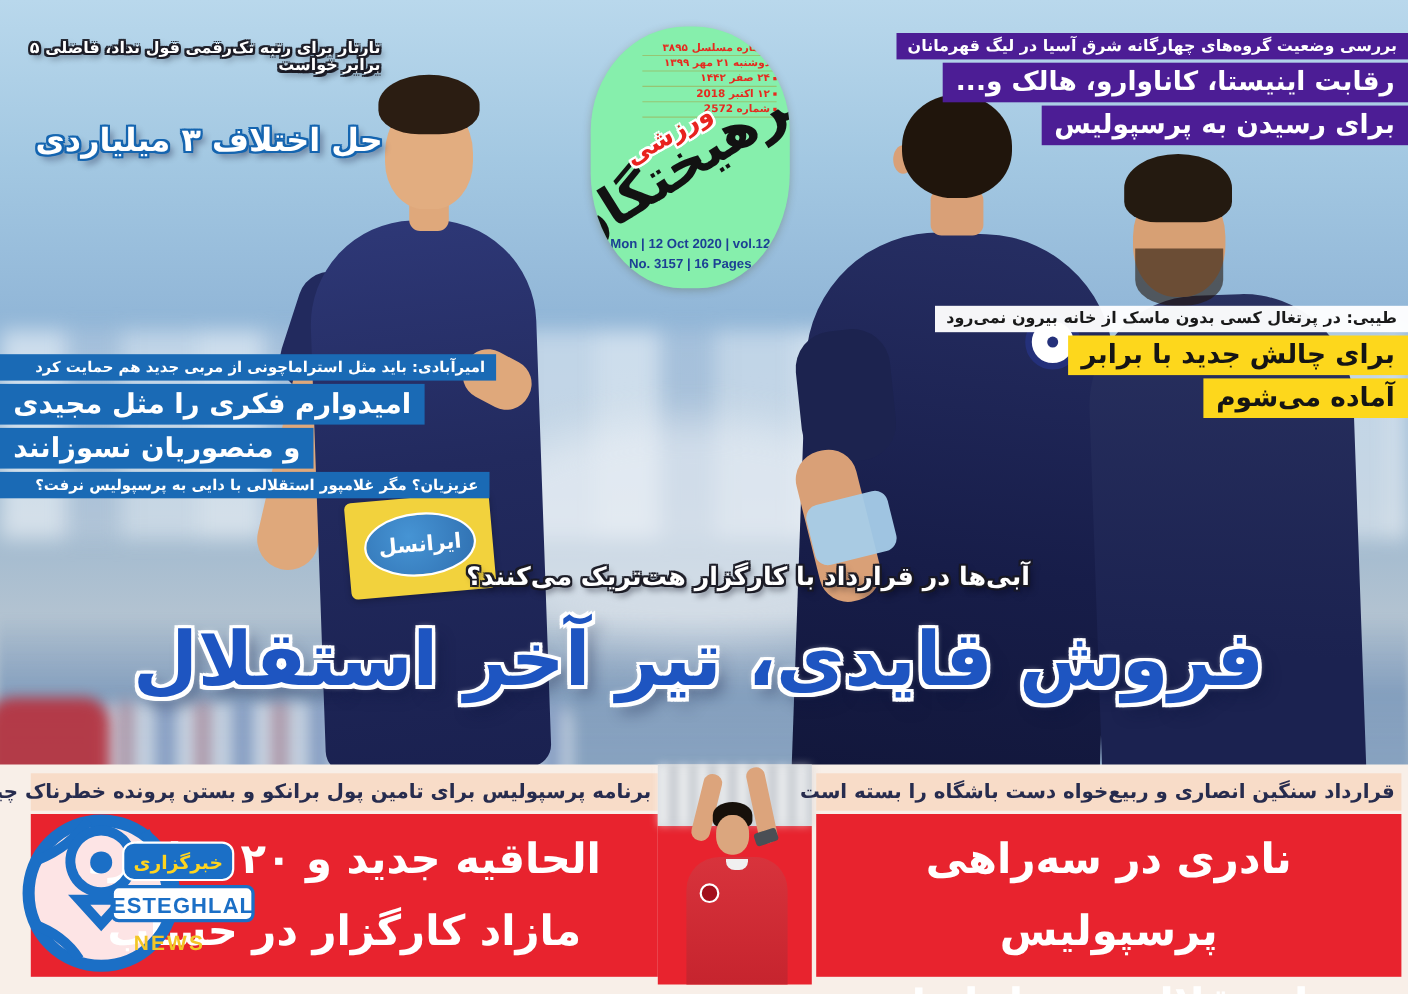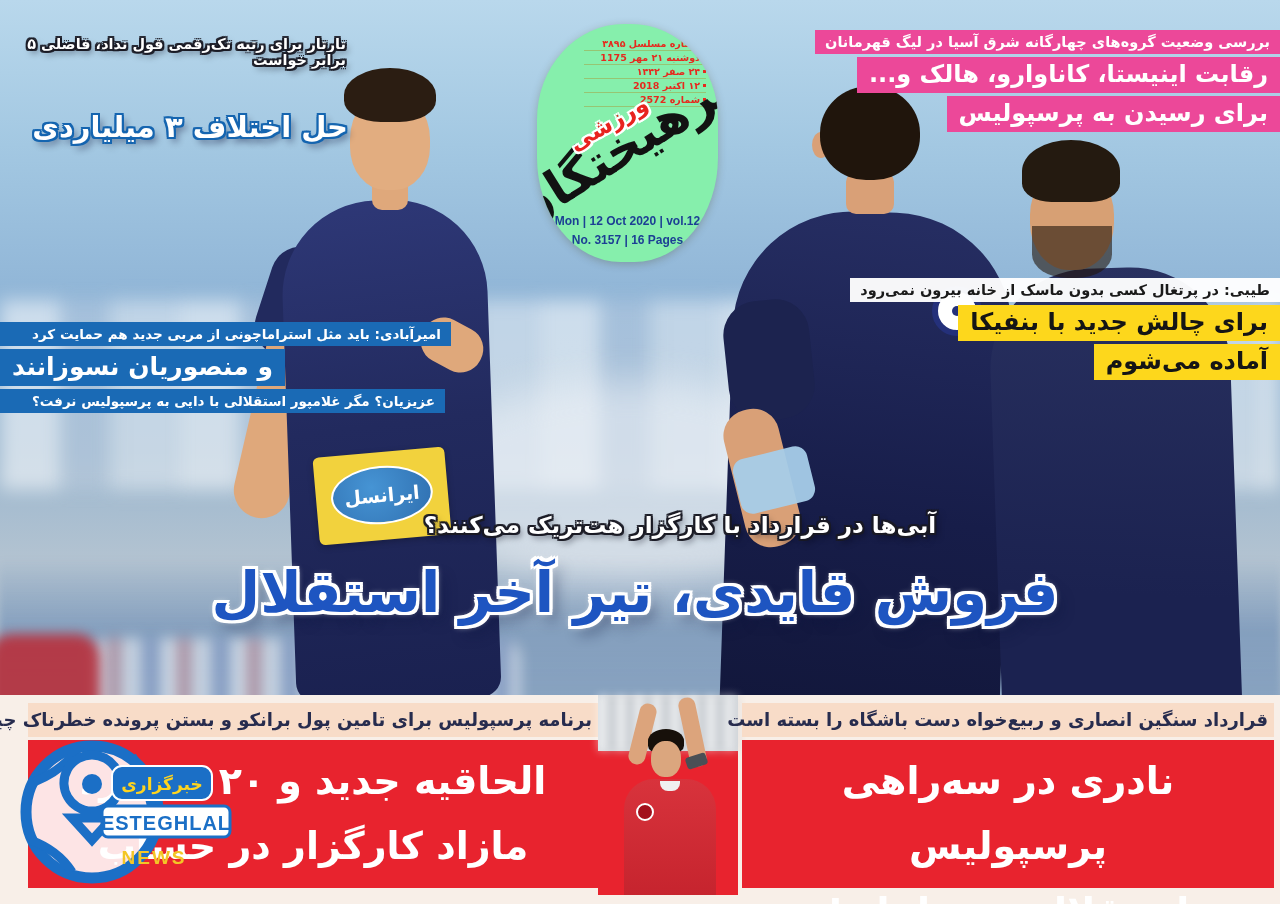--- a/index.html
+++ b/index.html
@@ -73,35 +73,35 @@
   
   .rtl{direction:rtl;}
   .stroke-dark{text-shadow:-2px -2px 0 rgba(25,25,35,.9),0 -2px 0 rgba(25,25,35,.9),2px -2px 0 rgba(25,25,35,.9),-2px 0 0 rgba(25,25,35,.9),2px 0 0 rgba(25,25,35,.9),-2px 2px 0 rgba(25,25,35,.9),0 2px 0 rgba(25,25,35,.9),2px 2px 0 rgba(25,25,35,.9),3px 4px 6px rgba(0,0,20,.5);}
   .stroke-blue{text-shadow:-2px -2px 0 #1565b0,0 -2px 0 #1565b0,2px -2px 0 #1565b0,-2px 0 0 #1565b0,2px 0 0 #1565b0,-2px 2px 0 #1565b0,0 2px 0 #1565b0,2px 2px 0 #1565b0,4px 5px 7px rgba(0,0,40,.45);}
   .tl-kicker{left:20px;top:36px;width:326px;text-align:right;color:#fff;font-size:14.5px;font-weight:bold;z-index:20;}
   .tl-big1{left:8px;top:66px;width:340px;text-align:right;color:#fff;font-size:29px;font-weight:bold;z-index:20;}
   .tl-big2{left:8px;top:110px;width:340px;text-align:right;color:#fff;font-size:29px;font-weight:bold;z-index:20;}
   .strip-col-r{display:flex;flex-direction:column;align-items:flex-end;gap:3px;z-index:20;}
   .strip-col-l{display:flex;flex-direction:column;align-items:flex-start;gap:3px;z-index:20;}
   .strip{display:inline-block;white-space:nowrap;}
-  .strip.red{background:#ec4899;color:#fff;}
+  .strip.red{background:#4c1d95;color:#fff;}
   .strip.yellow{background:#fdd71c;color:#151515;}
   .strip.white{background:rgba(255,255,255,.96);color:#1a1a1a;}
   .strip.blue{background:#1a6ab5;color:#fff;}
   .strip.sm{font-size:14.5px;font-weight:bold;padding:4px 10px;}
   .strip.lg{font-size:24px;font-weight:bold;padding:3px 12px 5px;}
   .tr-block{right:0;top:30px;}
   .mr-block{right:0;top:278px;}
   .ml-block{left:0;top:322px;}
   .ml-block .strip.sm{font-size:13.5px;padding-left:32px;}
   .ml-block .strip.lg{font-size:25px;}
   .main-kicker{left:390px;top:512px;width:580px;text-align:center;color:#fff;
     font-size:23px;font-weight:bold;z-index:20;}
   .headline{left:50px;top:552px;width:1170px;text-align:center;z-index:20;
-    color:#1e55c1;font-size:56px;font-weight:bold;letter-spacing:-1px;line-height:1.45;
+    color:#1e55c1;font-size:68px;font-weight:bold;letter-spacing:-1px;line-height:1.45;
     text-shadow:-3px -3px 0 #fff,0 -3px 0 #fff,3px -3px 0 #fff,-3px 0 0 #fff,3px 0 0 #fff,-3px 3px 0 #fff,0 3px 0 #fff,3px 3px 0 #fff,0 0 7px #fff,7px 9px 14px rgba(10,20,60,.4);}
   
   .bottom{left:0;top:695px;width:1280px;height:209px;background:#f8efe8;z-index:10;}
   .b-block{position:absolute;top:8px;}
   .b-left{left:28px;width:570px;}
   .b-right{left:742px;width:532px;}
   .cream{background:#f8dcc8;color:#272c4e;font-size:18px;font-weight:bold;text-align:center;
     padding:6px 6px 7px;direction:rtl;white-space:nowrap;}
   .redbox{margin-top:3px;background:#e8232e;height:148px;color:#fff;text-align:center;direction:rtl;
     font-weight:bold;font-size:38px;padding-top:9px;line-height:1.72;}
@@ -169,42 +169,43 @@
   <div class="abs tl-big2 rtl stroke-blue">حل اختلاف ۳ میلیاردی</div>
 
   <div class="abs strip-col-r tr-block">
     <span class="strip red sm rtl">بررسی وضعیت گروه‌های چهارگانه شرق آسیا در لیگ قهرمانان</span>
     <span class="strip red lg rtl">رقابت اینیستا، کاناوارو، هالک و...</span>
     <span class="strip red lg rtl">برای رسیدن به پرسپولیس</span>
   </div>
 
   <div class="abs strip-col-r mr-block">
     <span class="strip white sm rtl">طیبی: در پرتغال کسی بدون ماسک از خانه بیرون نمی‌رود</span>
-    <span class="strip yellow lg rtl">برای چالش جدید با بنفیکا</span>
+    <span class="strip yellow lg rtl">برای چالش جدید با برابر</span>
     <span class="strip yellow lg rtl">آماده می‌شوم</span>
   </div>
 
   <div class="abs strip-col-l ml-block">
     <span class="strip blue sm rtl">امیرآبادی: باید مثل استراماچونی از مربی جدید هم حمایت کرد</span>
+    <span class="strip blue lg rtl">امیدوارم فکری را مثل مجیدی</span>
     <span class="strip blue lg rtl">و منصوریان نسوزانند</span>
     <span class="strip blue sm rtl">عزیزیان؟ مگر غلامپور استقلالی با دایی به پرسپولیس نرفت؟</span>
   </div>
 
   <div class="abs main-kicker rtl stroke-dark">آبی‌ها در قرارداد با کارگزار هت‌تریک می‌کنند؟</div>
   <div class="abs headline rtl">فروش قایدی، تیر آخر استقلال</div>
 
   <div class="abs masthead">
     <div class="mh-dates">
       <div class="mh-date">
           <span class="mh-bullet"></span>
           <span>شماره مسلسل ۳۸۹۵</span>
         </div>
       <div class="mh-date">
           <span class="mh-bullet"></span>
-          <span>دوشنبه ۲۱ مهر 1175</span>
+          <span>دوشنبه ۲۱ مهر ۱۳۹۹</span>
         </div>
       <div class="mh-date">
           <span class="mh-bullet"></span>
           <span>۲۴ صفر ۱۴۴۲</span>
         </div>
       <div class="mh-date">
           <span class="mh-bullet"></span>
           <span>۱۲ اکتبر 2018</span>
         </div>
       <div class="mh-date">

